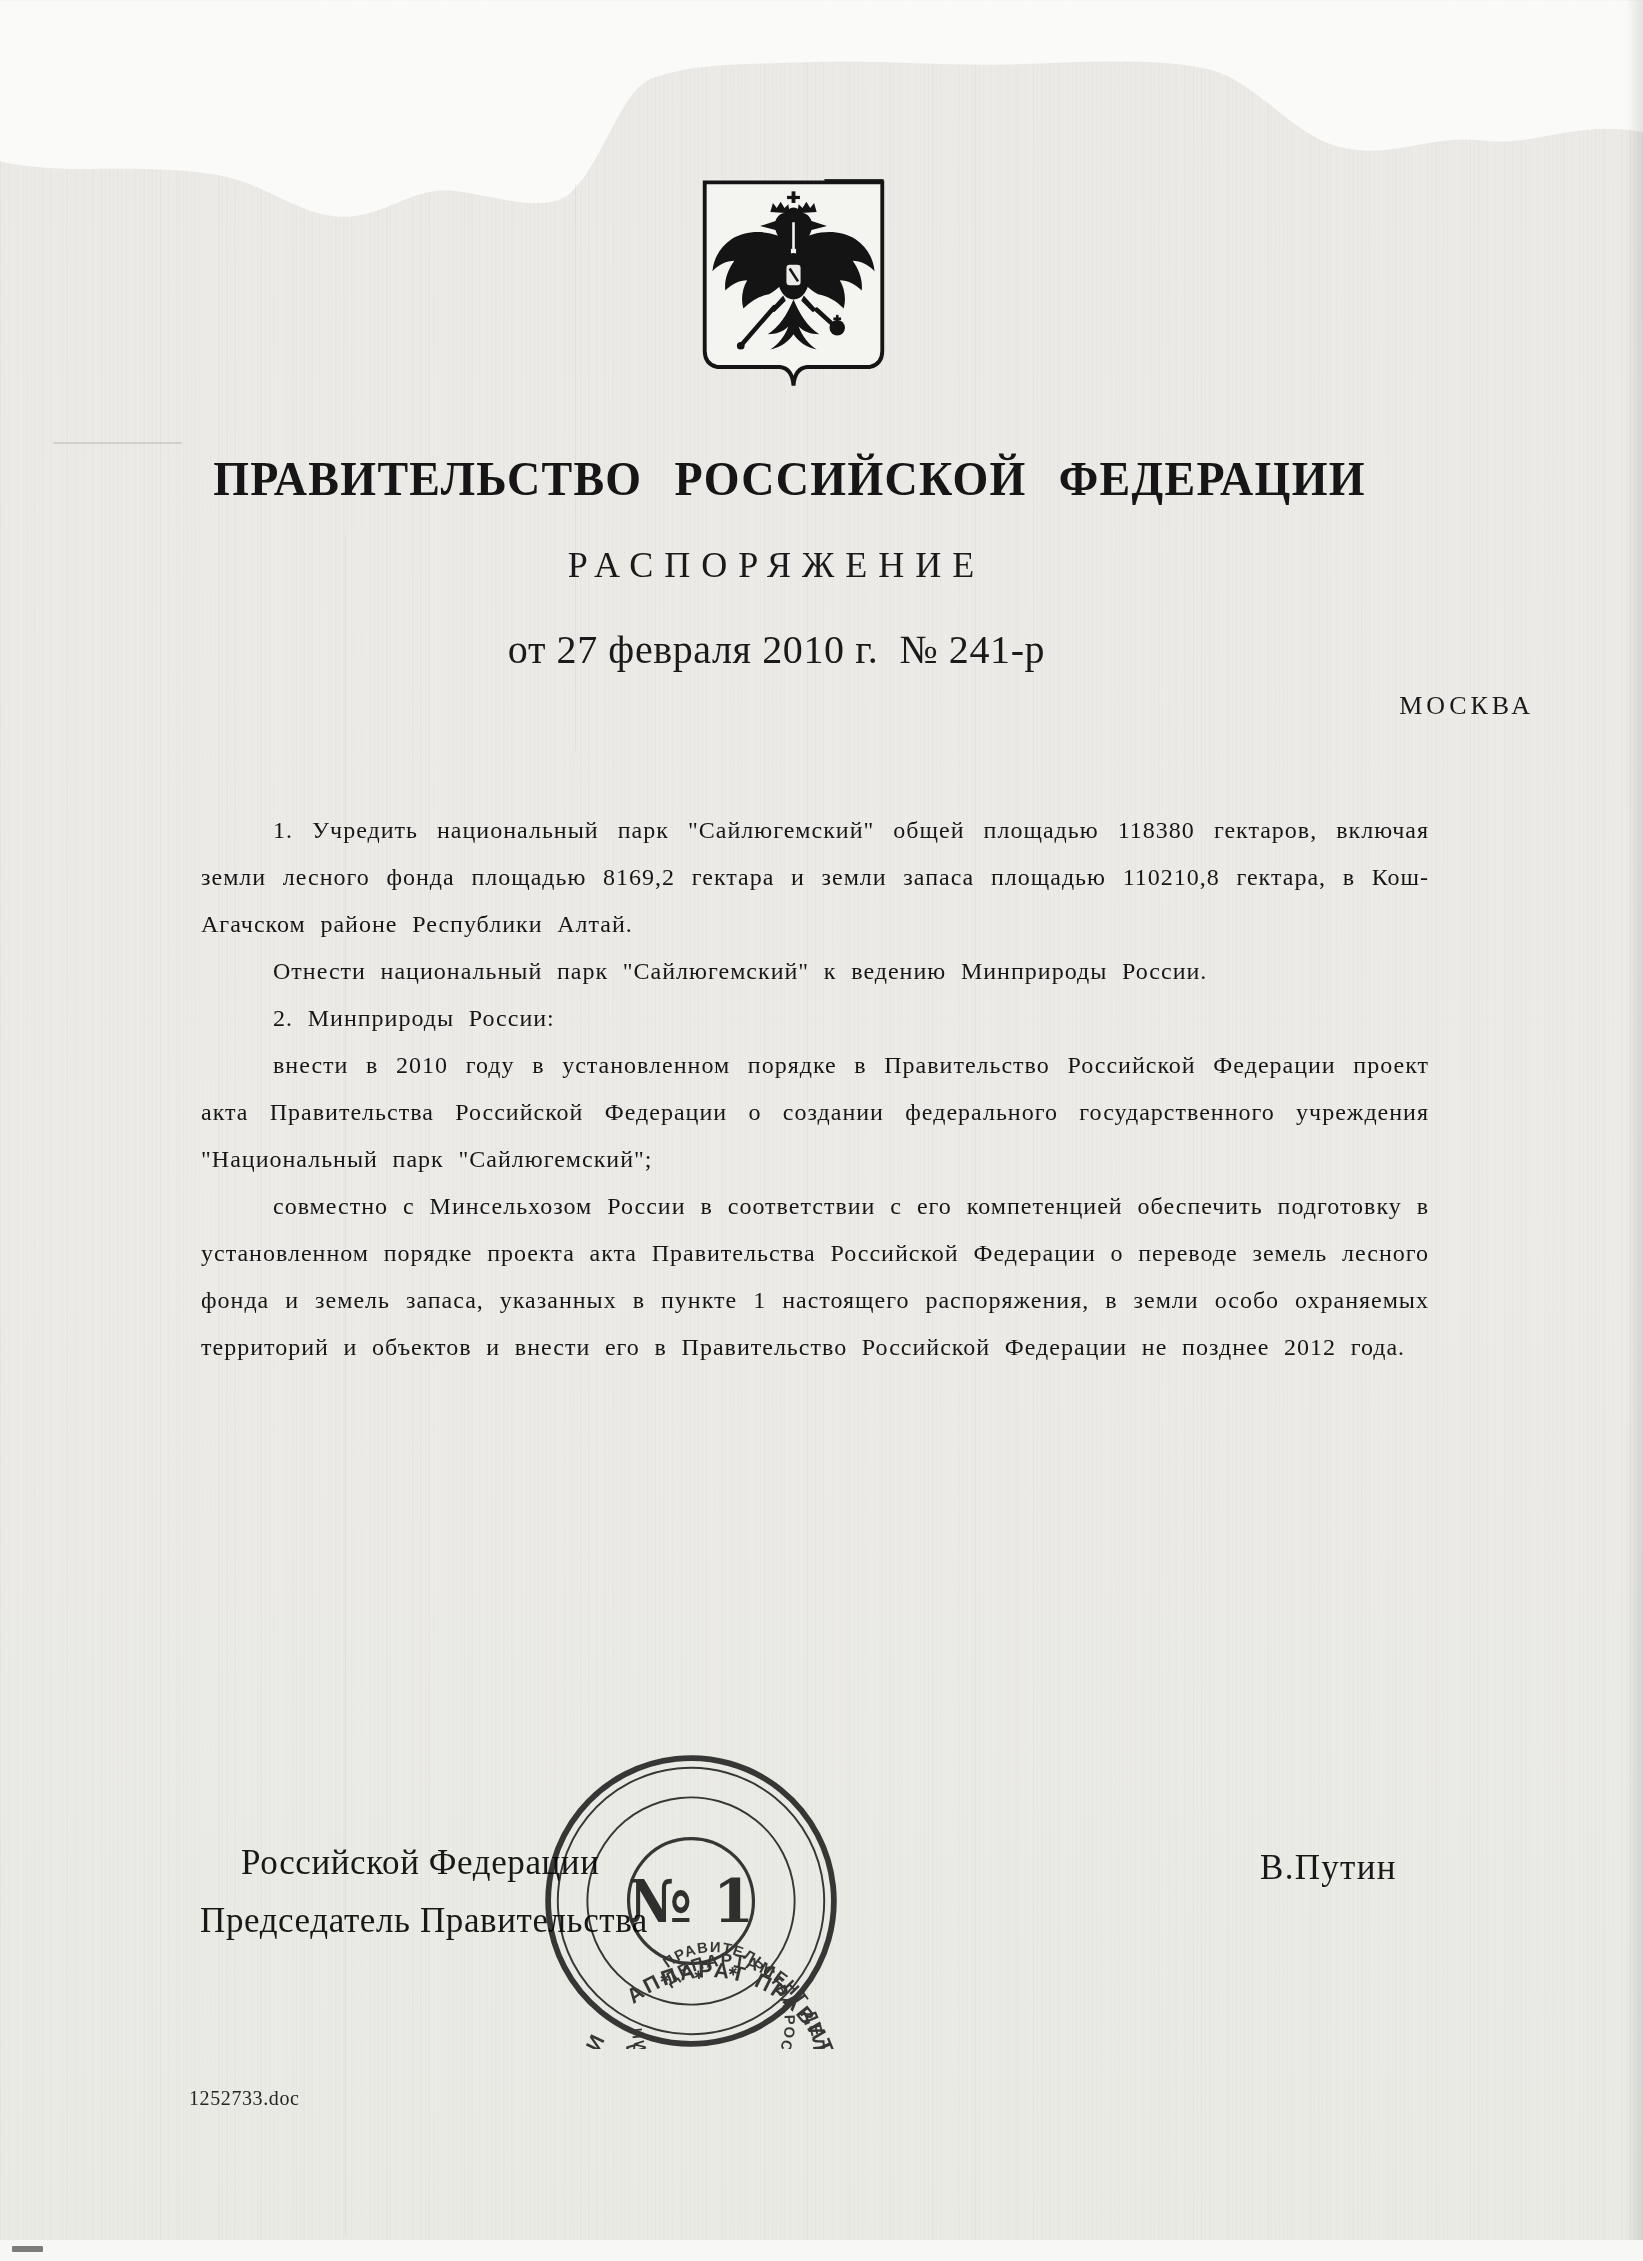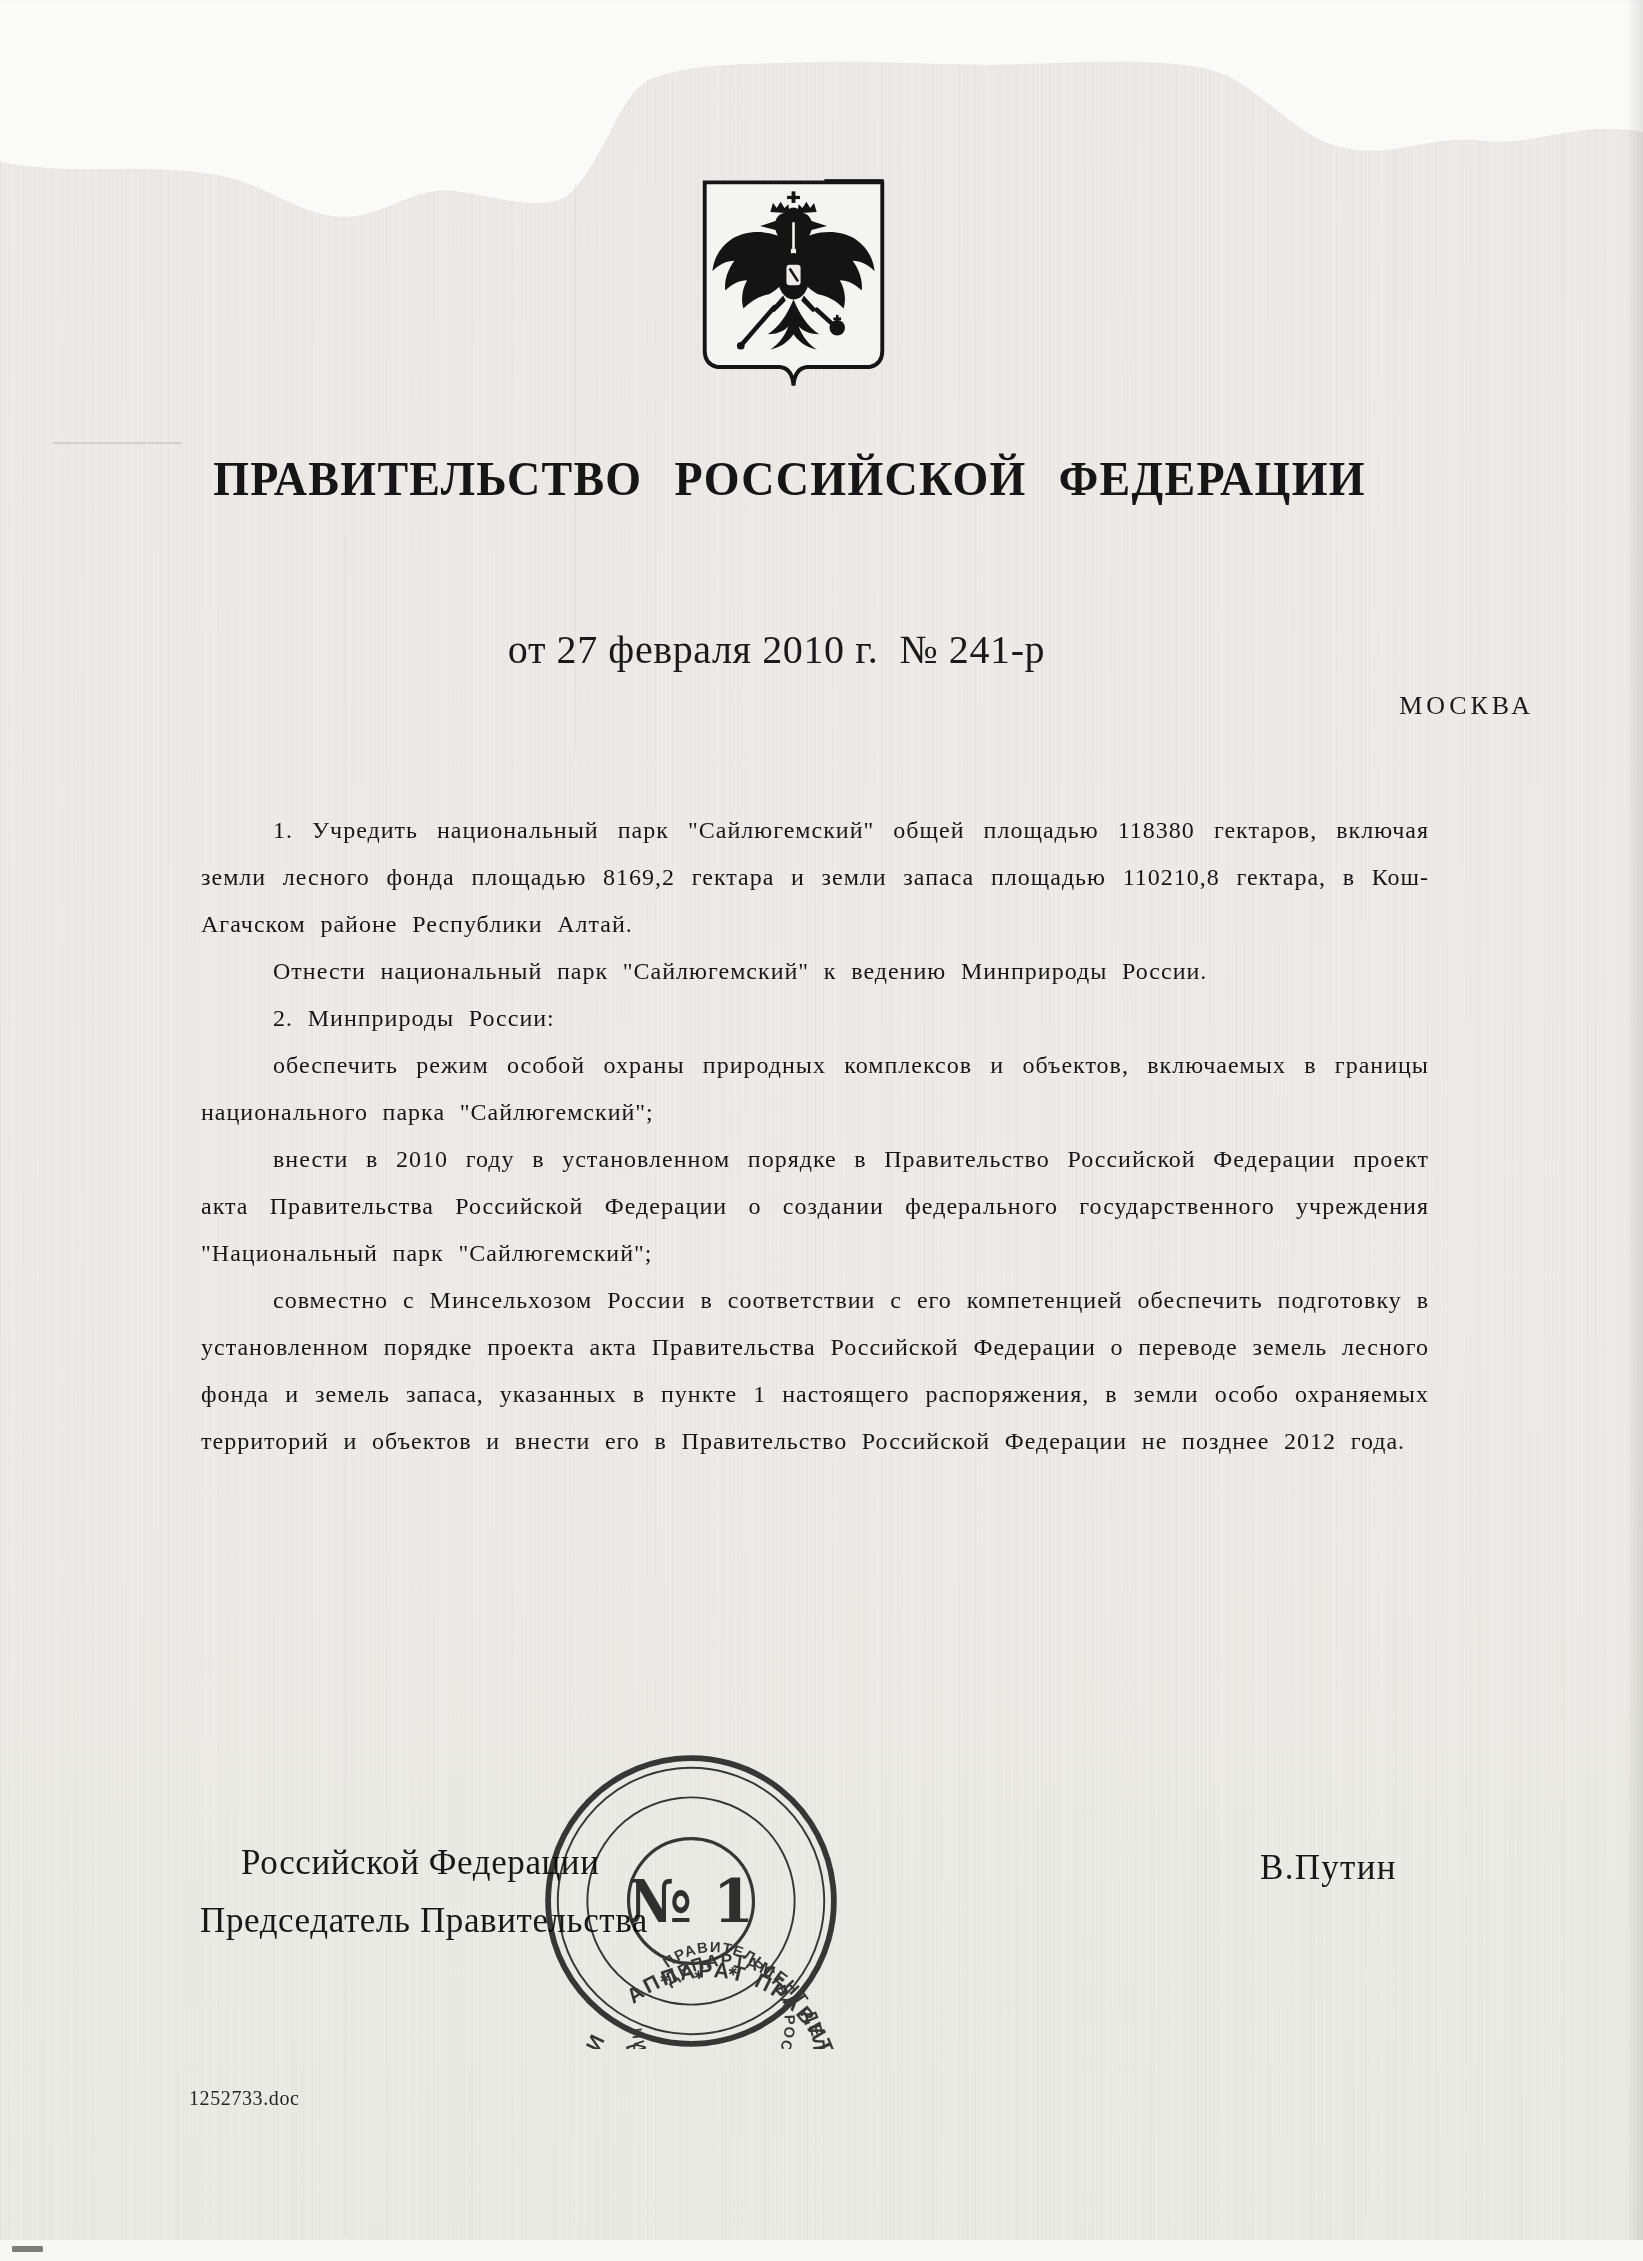--- a/index.html
+++ b/index.html
@@ -112,28 +112,28 @@
       <path d="M-30 32 L-82 92" stroke="#141414" stroke-width="7" stroke-linecap="round"></path>
       <circle cx="-82" cy="92" r="6"></circle>
       <path d="M36 36 L58 56" stroke="#141414" stroke-width="7" stroke-linecap="round"></path>
       <circle cx="68" cy="64" r="12"></circle>
       <rect x="66" y="44" width="4" height="10"></rect>
       <rect x="62" y="48" width="12" height="4"></rect>
     </g>
   </svg>
 
   <div class="gov-title">ПРАВИТЕЛЬСТВО РОССИЙСКОЙ ФЕДЕРАЦИИ</div>
+  <div class="doc-type">РАСПОРЯЖЕНИЕ</div>
   <div class="date-line">от 27 февраля 2010 г.  № 241-р</div>
   <div class="city">МОСКВА</div>
 
   <div class="body-text">
     <p>1. Учредить национальный парк "Сайлюгемский" общей площадью 118380 гектаров, включая земли лесного фонда площадью 8169,2 гектара и земли запаса площадью 110210,8 гектара, в Кош-Агачском районе Республики Алтай.</p>
     <p>Отнести национальный парк "Сайлюгемский" к ведению Минприроды России.</p>
     <p>2. Минприроды России:</p>
-    <p>обеспечить режим особой охраны природных комплексов и объектов, включаемых в границы национального парка "Сайлюгемский";</p>
     <p>внести в 2010 году в установленном порядке в Правительство Российской Федерации проект акта Правительства Российской Федерации о создании федерального государственного учреждения "Национальный парк "Сайлюгемский";</p>
     <p>совместно с Минсельхозом России в соответствии с его компетенцией обеспечить подготовку в установленном порядке проекта акта Правительства Российской Федерации о переводе земель лесного фонда и земель запаса, указанных в пункте 1 настоящего распоряжения, в земли особо охраняемых территорий и объектов и внести его в Правительство Российской Федерации не позднее 2012 года.</p>
   </div>
 
   <div class="sig-title-1">Председатель Правительства</div>
   <div class="sig-title-2">Российской Федерации</div>
   <div class="sig-name">В.Путин</div>
 
   <svg class="stamp" viewBox="0 0 460 460" xmlns="http://www.w3.org/2000/svg" xmlns:xlink="http://www.w3.org/1999/xlink">
     <defs>

